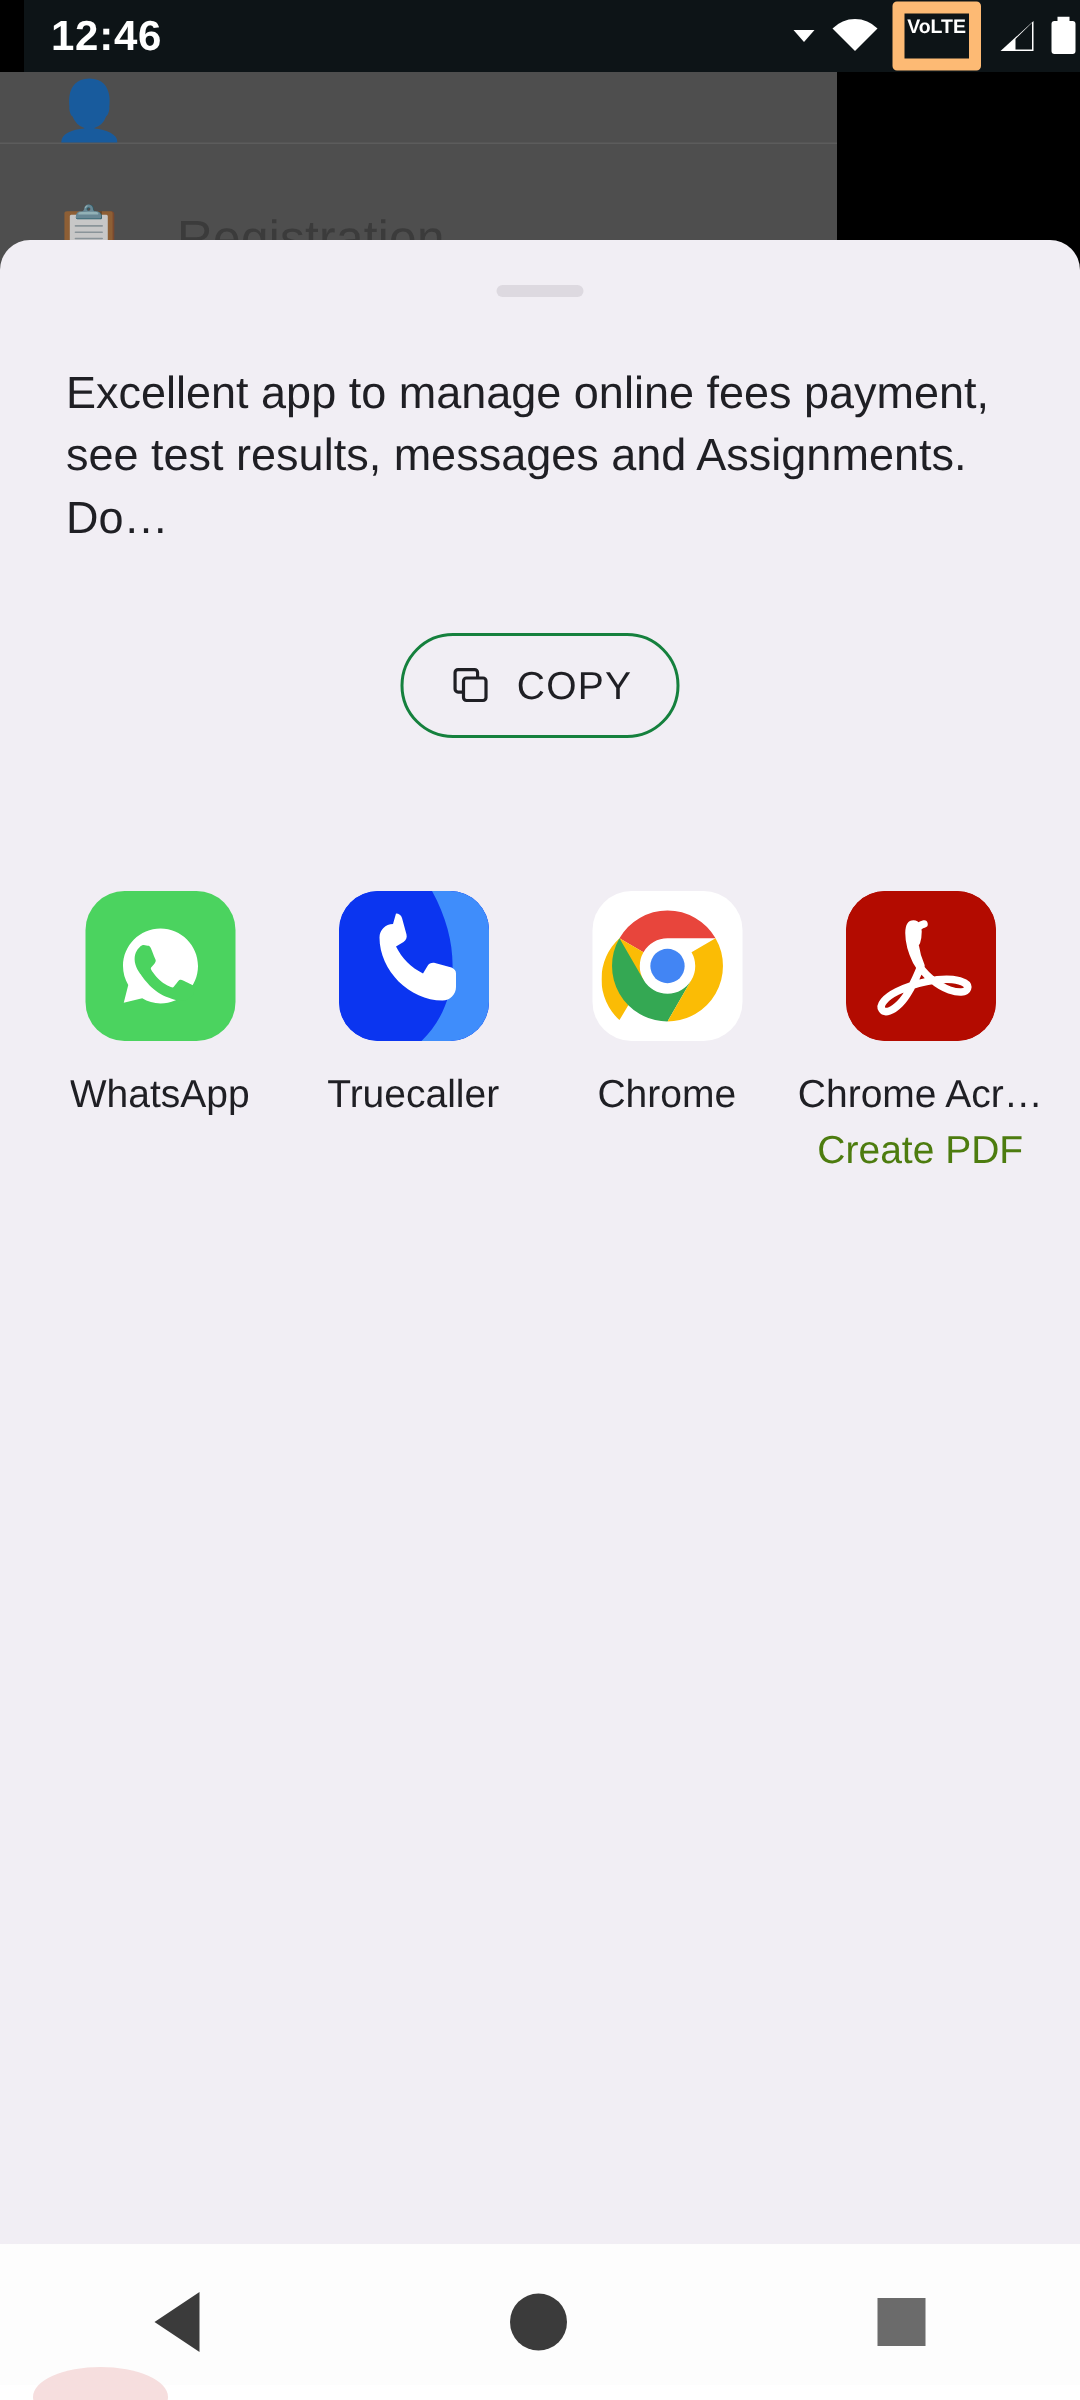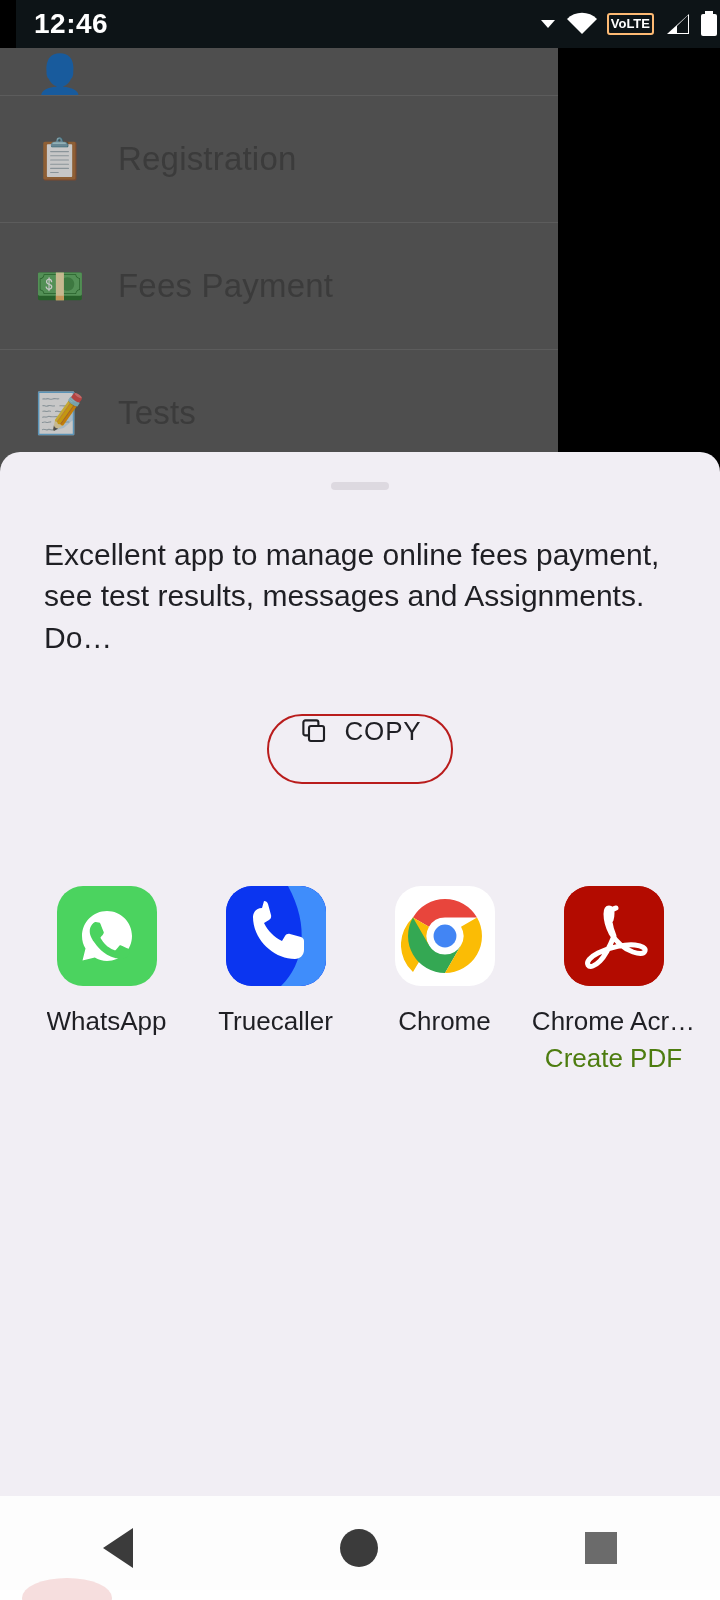--- a/index.html
+++ b/index.html
@@ -16,23 +16,23 @@
     position:absolute; top:0; left:0; width:720px; height:48px;
     background:#0d1417; color:#fff;
     display:flex; align-items:center; justify-content:space-between;
     padding:0 18px;
     margin-left:16px;
   }
   .status-time { font-size:28px; font-weight:bold; letter-spacing:0.5px; }
   .status-icons { display:flex; align-items:center; gap:9px; }
   .icn { display:block; }
   .volte-box {
-    border:2px solid #fdba74; border-radius:3px;
+    border:8px solid #fdba74; border-radius:3px;
     font-size:13px; font-weight:bold; line-height:1;
-    padding:2px 2px 3px 2px; color:#fff;
+    padding:2px 2px 15px 2px; color:#fff;
   }
 
   
   .app-bg {
     position:absolute; top:48px; left:0; width:720px; height:1552px;
     background:#000;
   }
   .drawer {
     position:absolute; top:0; left:0; width:558px; height:1552px;
     background:#4e4e4e;
@@ -48,39 +48,39 @@
     filter:grayscale(8%) brightness(0.78);
   }
   .drawer-label {
     margin-left:28px; font-size:33px; color:#3b3b3b; letter-spacing:0.2px;
   }
   .drawer-row.clipped { height:60px; overflow:hidden; border-bottom:none; }
   .drawer-row.top-clip { height:48px; overflow:hidden; align-items:flex-end; }
 
   
   .sheet {
-    position:absolute; left:0; bottom:104px; width:720px; height:1044px;
+    position:absolute; left:0; bottom:104px; width:720px; height:1336px;
     background:#f1eef4;
     border-top-left-radius:20px; border-top-right-radius:20px;
   }
   .grabber {
     width:58px; height:8px; border-radius:4px; background:#ddd9e0;
     margin:30px auto 0;
   }
   .preview-text {
     margin:44px 44px 0 44px;
     font-size:30px; color:#1f1f24; line-height:1.38;
   }
   .actions {
     margin-top:56px; display:flex; justify-content:center; gap:22px;
   }
   .chip {
     display:flex; align-items:flex-start; gap:16px;
-    border:2px solid #b91c1c; border-radius:40px;
-    height:70px; padding:0 30px;
+    border:2px solid #15803d; border-radius:40px;
+    height:70px; padding:18px 30px;
     background:transparent; color:#1f1f24;
     font-size:26px; letter-spacing:0.8px;
   }
   .chip svg { display:block; }
 
   .apps {
     margin-top:102px; display:flex; justify-content:flex-start;
     padding:0 22px; gap:0;
   }
   .app {

